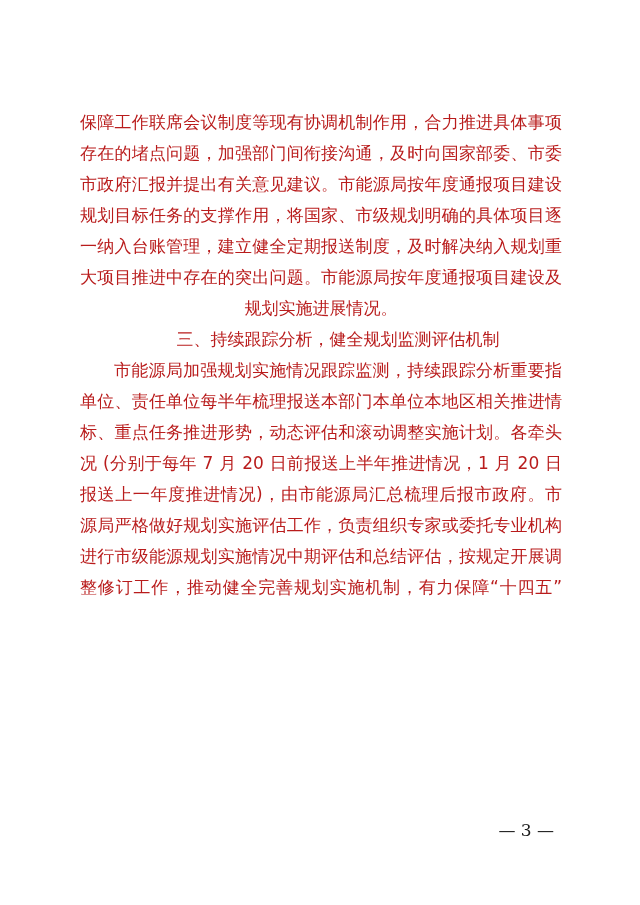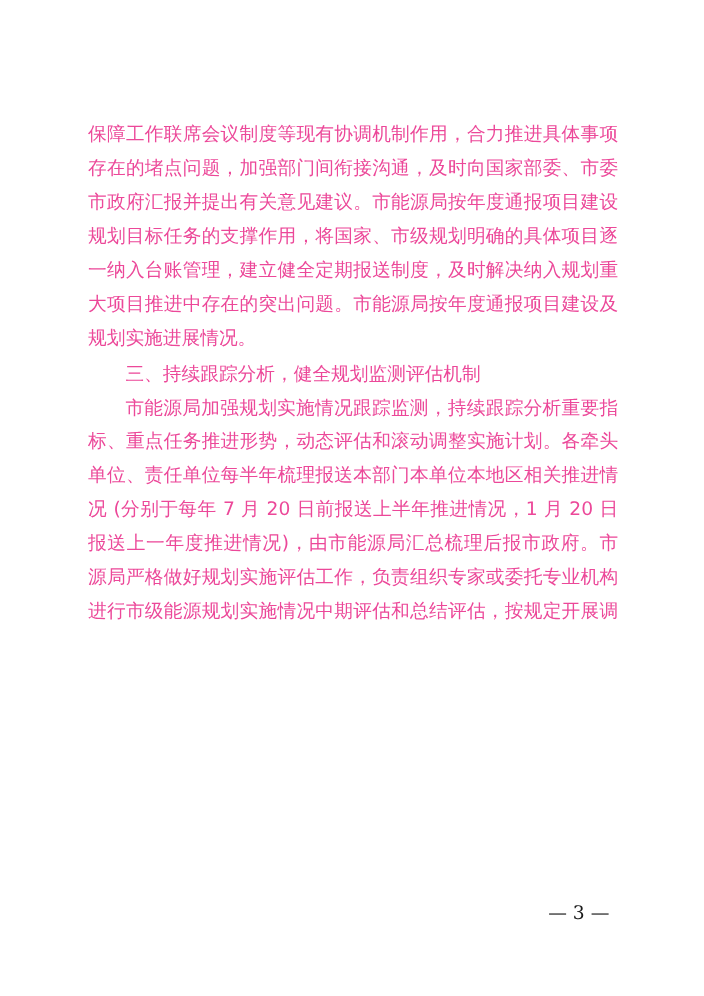--- a/index.html
+++ b/index.html
@@ -13,36 +13,35 @@
     height: 905px;
     background: #ffffff;
     overflow: hidden;
     font-family: "DejaVu Sans", sans-serif;
   }
   .text-block {
     position: absolute;
     left: 80px;
     top: 107px;
     width: 482px;
-    color: #ec4899;
+    color: #b91c1c;
     font-size: 17px;
     line-height: 31px;
   }
   .line {
     height: 31px;
     overflow: hidden;
-    text-align: left;
+    text-align: center;
   }
   .line.just {
     text-align: justify;
     text-align-last: justify;
   }
   .line.indent {
     text-indent: 34px;
-    font-family: Liberation Serif, serif;
   }
   .page-number {
     position: absolute;
     left: 80px;
     top: 820px;
     width: 482px;
     box-sizing: border-box;
     padding-right: 8px;
     text-align: right;
     font-family: "DejaVu Serif", serif;
@@ -57,21 +56,22 @@
   <div class="text-block">
     <div class="line just">保障工作联席会议制度等现有协调机制作用，合力推进具体事项</div>
     <div class="line just">存在的堵点问题，加强部门间衔接沟通，及时向国家部委、市委</div>
     <div class="line just">市政府汇报并提出有关意见建议。市能源局按年度通报项目建设及</div>
     <div class="line just">规划目标任务的支撑作用，将国家、市级规划明确的具体项目逐</div>
     <div class="line just">一纳入台账管理，建立健全定期报送制度，及时解决纳入规划重</div>
     <div class="line just">大项目推进中存在的突出问题。市能源局按年度通报项目建设及</div>
     <div class="line">规划实施进展情况。</div>
     <div class="line indent">三、持续跟踪分析，健全规划监测评估机制</div>
     <div class="line just indent">市能源局加强规划实施情况跟踪监测，持续跟踪分析重要指</div>
+    <div class="line just">单位、责任单位每半年梳理报送本部门本单位本地区相关推进情</div>
     <div class="line just">标、重点任务推进形势，动态评估和滚动调整实施计划。各牵头</div>
-    <div class="line just">单位、责任单位每半年梳理报送本部门本单位本地区相关推进情</div>
     <div class="line just">况 (分别于每年 7 月 20 日前报送上半年推进情况，1 月 20 日前</div>
     <div class="line just">报送上一年度推进情况)，由市能源局汇总梳理后报市政府。市能</div>
     <div class="line just">源局严格做好规划实施评估工作，负责组织专家或委托专业机构</div>
     <div class="line just">进行市级能源规划实施情况中期评估和总结评估，按规定开展调</div>
+    <div class="line just">整修订工作，推动健全完善规划实施机制，有力保障“十四五”</div>
   </div>
   <div class="page-number">— 3 —</div>
 </div>
 
 </body></html>

